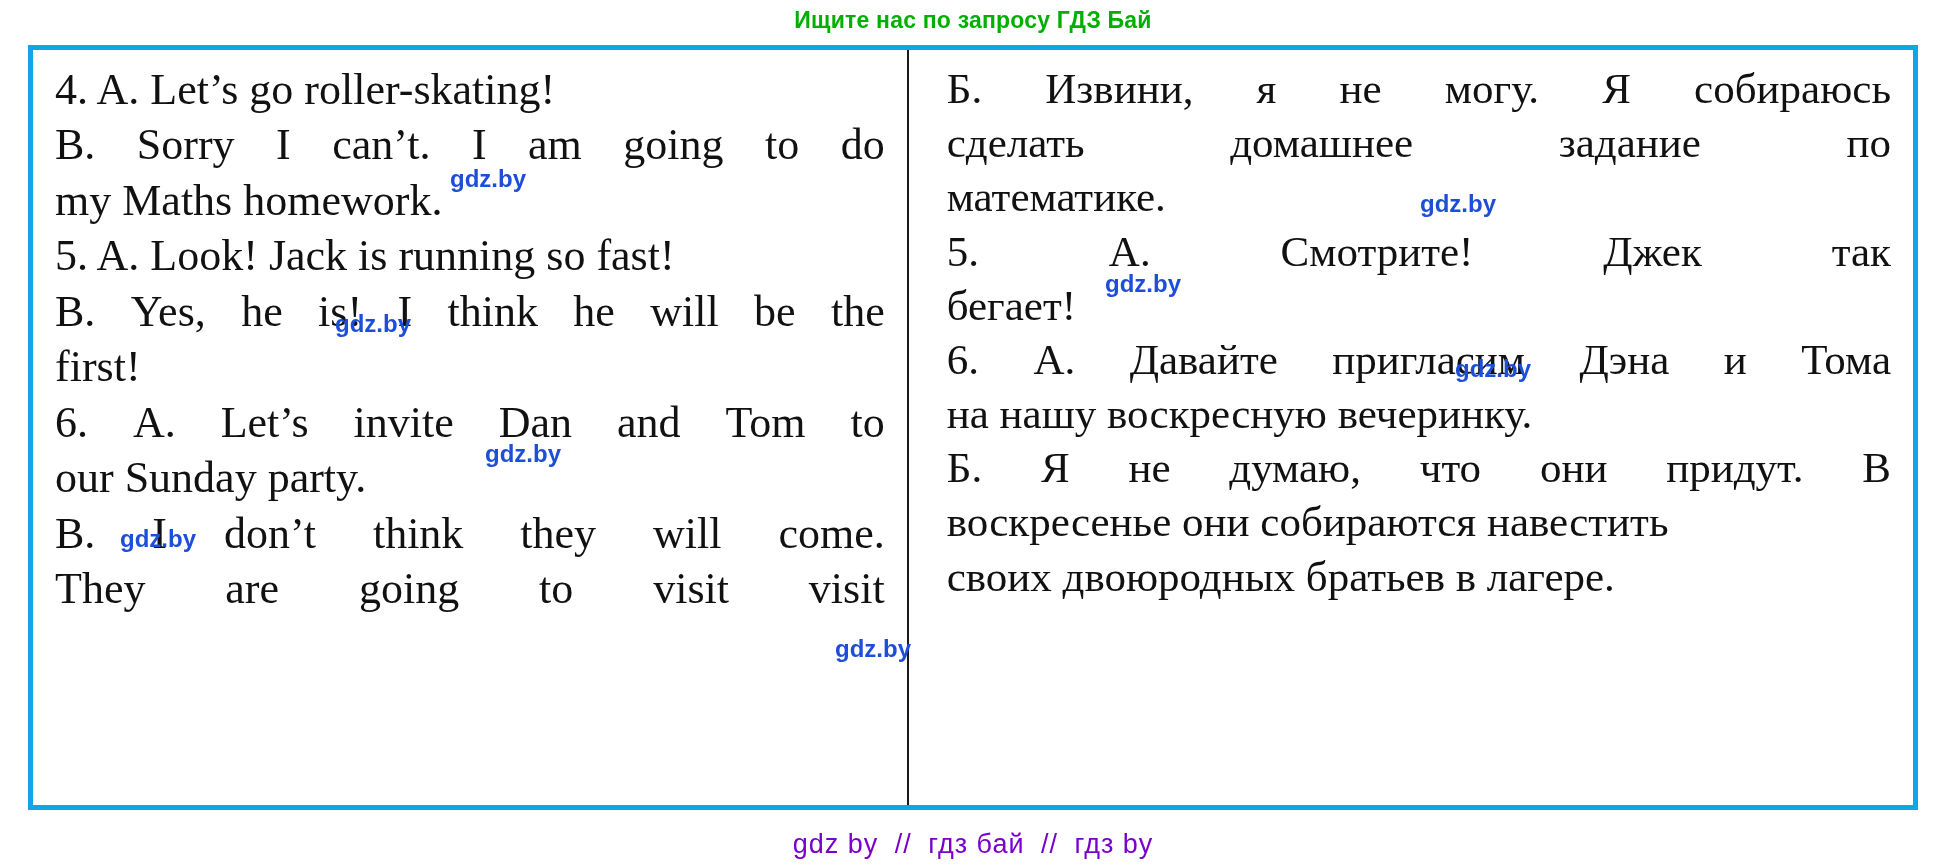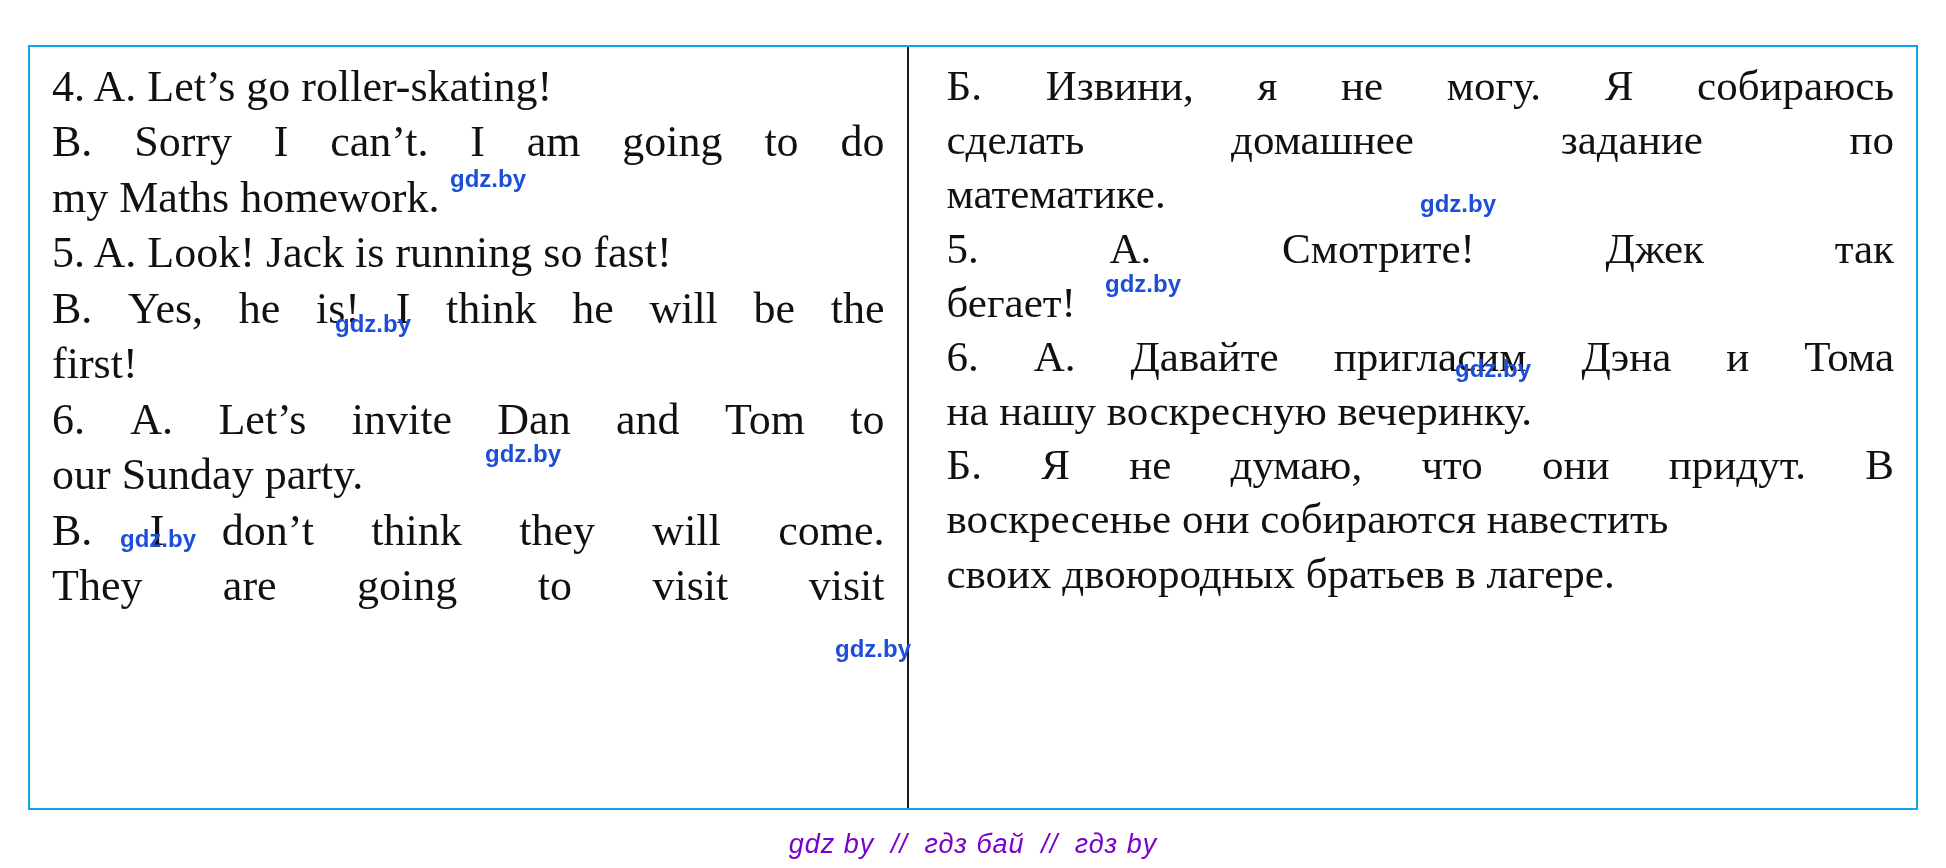--- a/index.html
+++ b/index.html
@@ -37,21 +37,21 @@
     color: #00b000;
     letter-spacing: 0.2px;
   }
 
   .table-wrap {
     position: absolute;
     top: 45px;
     left: 28px;
     width: 1890px;
     height: 765px;
-    border: 2px solid #0ea5e9;
+    border: 5px solid #0ea5e9;
     box-sizing: border-box;
     display: flex;
     background: #fff;
     gap: 16px;
   }
 
   .col {
     box-sizing: border-box;
     padding: 12px 22px 10px 22px;
     position: relative;
@@ -96,34 +96,34 @@
   .bottom-bar {
     position: absolute;
     left: 0;
     bottom: 8px;
     width: 1946px;
     text-align: center;
     font-family: "Liberation Sans", sans-serif;
     font-size: 27px;
     color: #7a00cc;
     letter-spacing: 1px;
-    font-style: italic;
   }
   .bottom-bar span {
     color: #7a00cc;
   }
   .bottom-sep {
     padding: 0 8px;
   }
 </style>
 </head>
 <body>
 
 <div class="page">
 
+  <div class="top-banner">Ищите нас по запросу ГДЗ Бай</div>
 
   <div class="table-wrap">
 
     <div class="col col-left">
       <div class="line">4. A. Let’s go roller-skating!</div>
       <div class="line justify">
         <span>B.</span>
         <span>Sorry</span>
         <span>I</span>
         <span>can’t.</span>

